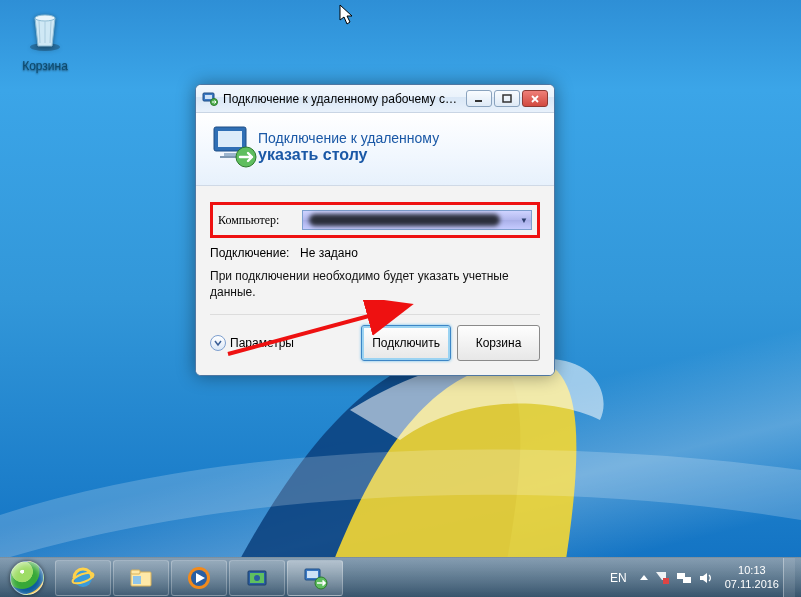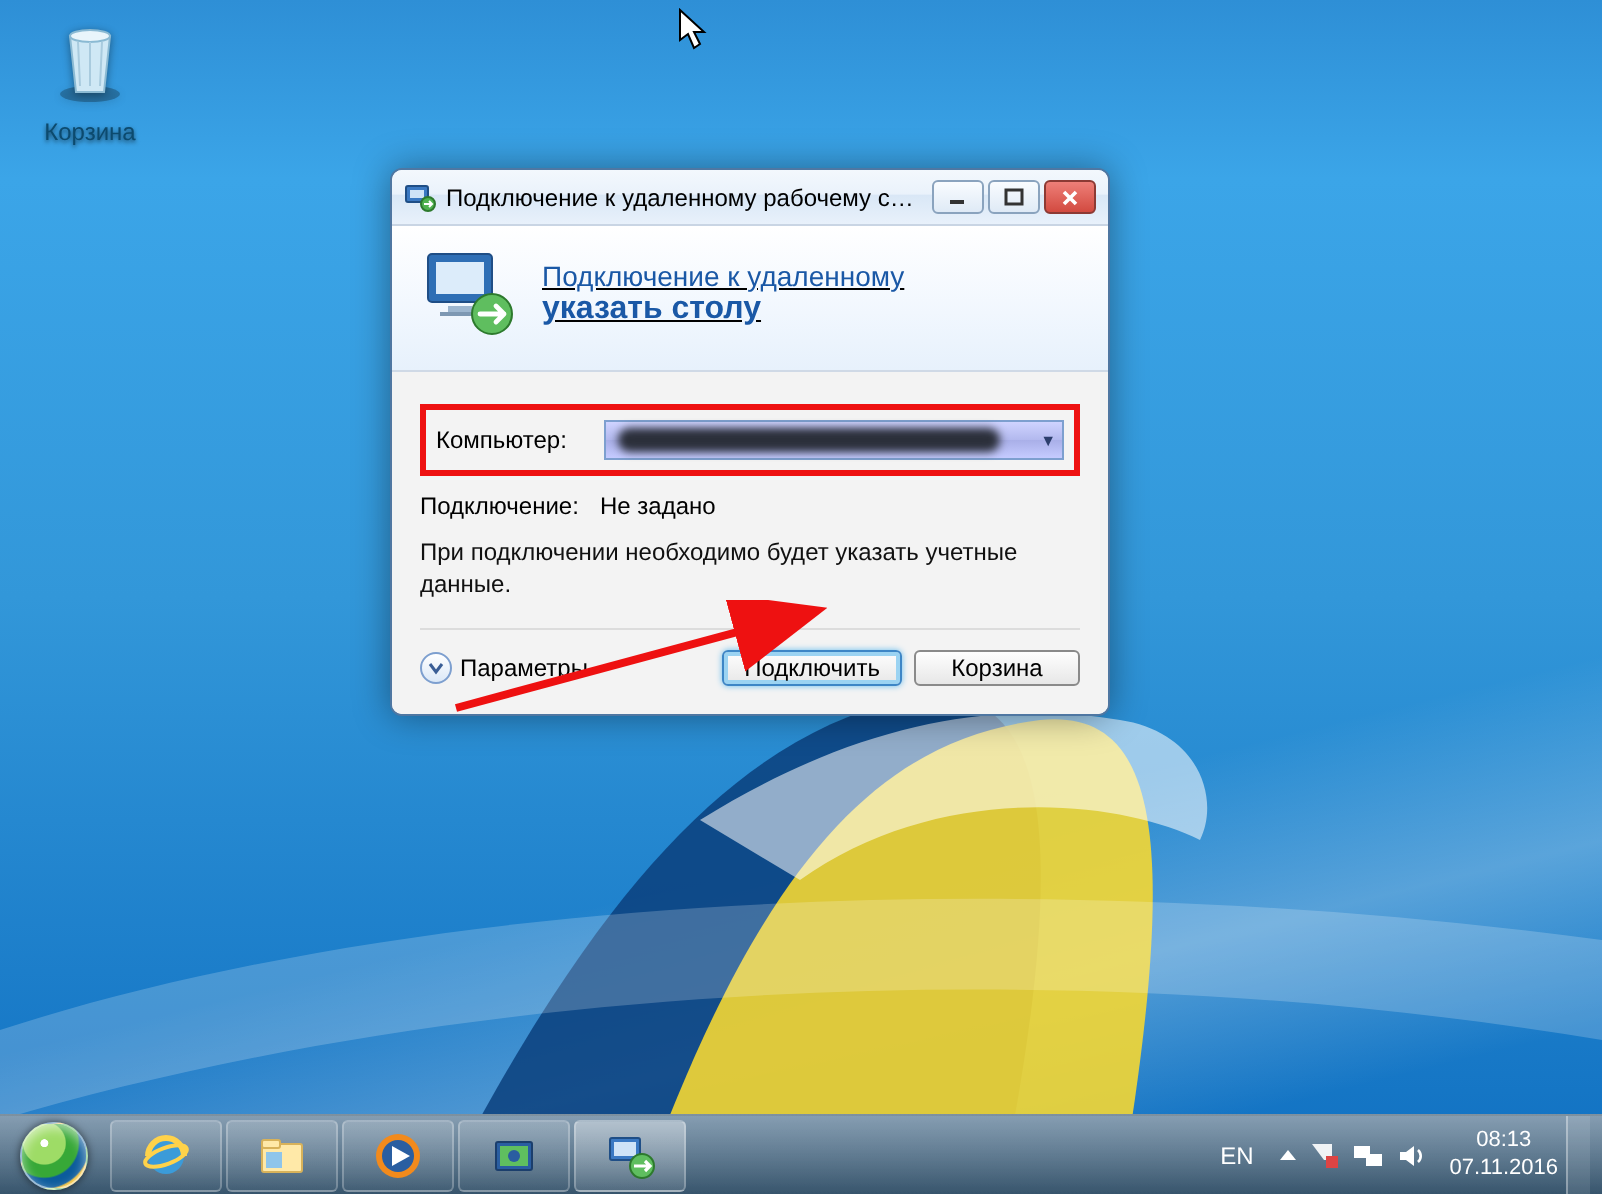--- a/index.html
+++ b/index.html
@@ -47,31 +47,30 @@
 .winbtns { display:flex; gap:2px; }
 .winbtn {
   width:26px; height:17px; border:1px solid #8aa3be; border-radius:3px;
   background:linear-gradient(180deg,#f9fcff,#dfeaf6); display:flex; align-items:center; justify-content:center;
   cursor:pointer;
 }
 .winbtn.close { background:linear-gradient(180deg,#ee7f78,#d24a40); border-color:#8c3a34; color:#fff; }
 .winbtn svg { width:10px; height:10px; }
 
 .banner {
-  display:flex; align-items:center; gap:13px; padding:10px 14px 14px;
+  display:flex; align-items:center; gap:0; padding:10px 14px 14px;
   background:linear-gradient(180deg,#ffffff 0%, #f1f7fe 60%, #e7f1fc 100%);
   border-bottom:1px solid #cfd9e6;
-  text-decoration:underline;
 }
 .banner-icon { width:48px; height:48px; }
 .banner-text .line1 { color:#1a58a6; font-size:14px; }
 .banner-text .line2 { color:#1a58a6; font-size:16px; font-weight:bold; }
 
 .wbody { background:#f3f3f3; padding:10px 14px 14px; border-radius:0 0 5px 5px; }
-.field-row { display:flex; align-items:center; gap:6px; margin:6px 0 8px; padding:5px; }
+.field-row { display:flex; align-items:center; gap:6px; margin:6px 0 8px; padding:5px;font-family:Liberation Serif, serif; }
 .field-row.hl { border:3px solid #e11; }
 .field-label { width:78px; }
 .combo {
   flex:1; height:20px; border:1px solid #7d9fcf;
   background:linear-gradient(180deg,#cfd3ff 0%, #b2b8ee 50%, #a9afe8 51%, #c5cbff 100%);
   display:flex; align-items:center; justify-content:space-between;
   padding:0 3px 0 6px; cursor:pointer;
 }
 .combo .blurred {
   flex:1; height:12px; background:#2b2f3a; border-radius:6px; filter:blur(2px); margin-right:20px;
@@ -82,21 +81,21 @@
 .notice { margin:8px 0 14px; line-height:1.35; color:#111; }
 .divider { height:1px; background:#dcdcdc; margin:0 0 10px; }
 .buttons { display:flex; align-items:center; }
 .options { display:flex; align-items:center; gap:4px; cursor:pointer; flex:1; }
 .options .disc {
   width:16px; height:16px; border-radius:50%; border:1px solid #7d9fcf;
   background:linear-gradient(180deg,#fff,#dbe8f7); display:flex; align-items:center; justify-content:center;
   color:#3a5e96;
 }
 .btn {
-  min-width:83px; height:18px; border:1px solid #8a8a8a; border-radius:3px;
+  min-width:83px; height:36px; border:1px solid #8a8a8a; border-radius:3px;
   background:linear-gradient(180deg,#fefefe,#e7e7e7); cursor:pointer;
   padding:0 10px; font-size:12px; margin-left:6px;
 }
 .btn.primary { border:1px solid #3d86c6; box-shadow:0 0 0 2px #9bd3f2 inset, 0 0 3px #67bdee; }
 
 .arrow { position:absolute; top:300px; left:224px; z-index:40; }
 
 .taskbar {
   position:absolute; left:0; right:0; bottom:0; height:40px;
   background:linear-gradient(180deg,rgba(255,255,255,.25),rgba(255,255,255,.06)),
@@ -286,18 +285,18 @@
       </svg>
     <svg class="ico" viewBox="0 0 16 16">
         <rect x="1" y="3" width="8" height="6" fill="#fff"></rect>
         <rect x="7" y="7" width="8" height="6" fill="#fff"></rect>
       </svg>
     <svg class="ico" viewBox="0 0 16 16">
         <path d="M2 6 H5 L9 3 V13 L5 10 H2 Z" fill="#fff"></path>
         <path d="M11 5 A4 4 0 0 1 11 11" fill="none" stroke="#fff" stroke-width="1.3"></path>
       </svg>
     <div class="clock">
-      <div>08:13</div>
+      <div>10:13</div>
       <div>07.11.2016</div>
     </div>
     <div class="showdesktop"></div>
   </div>
 </div>
 
 </body></html>

